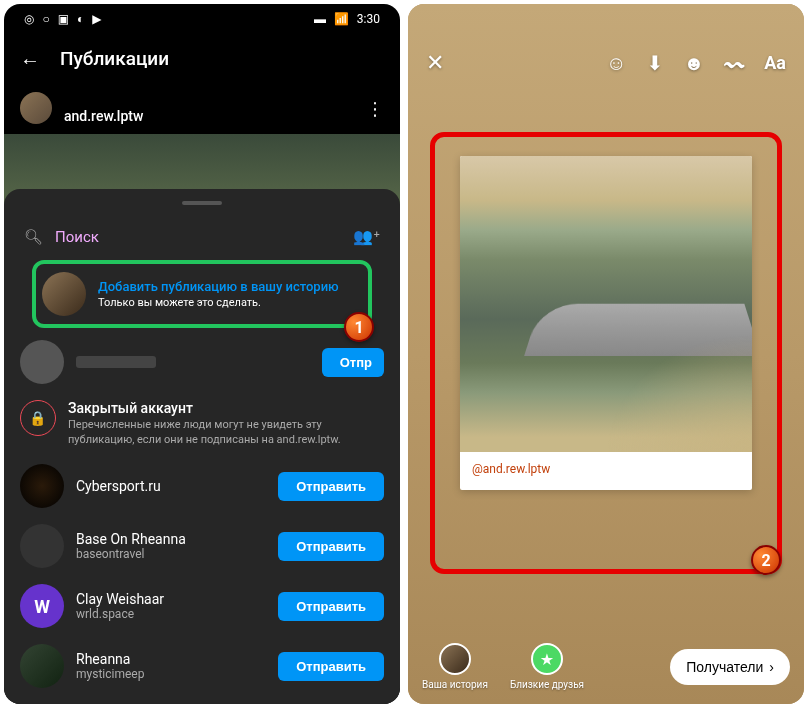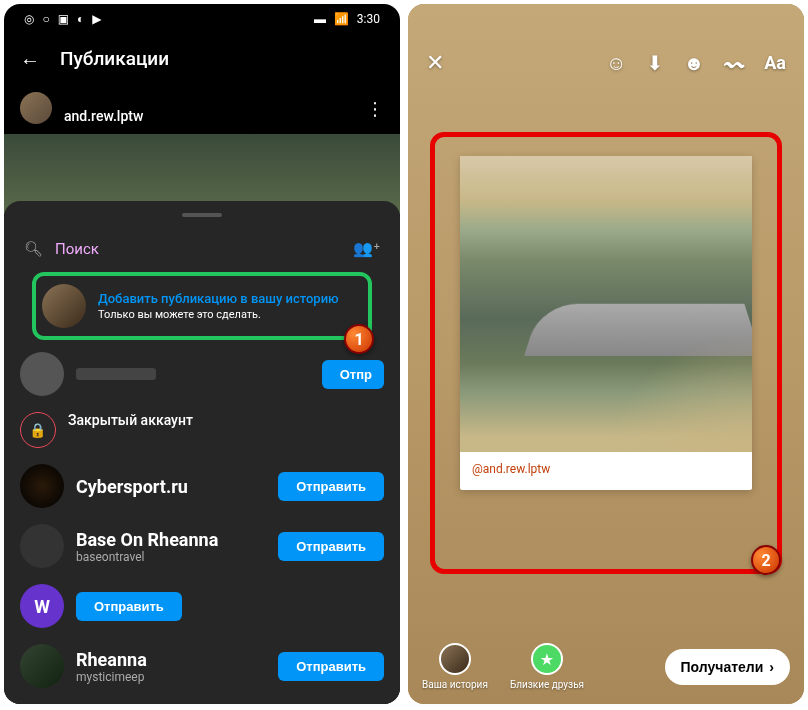--- a/index.html
+++ b/index.html
@@ -38,21 +38,21 @@
     .highlight-avatar { width: 44px; height: 44px; border-radius: 50%; background: linear-gradient(135deg, #8b7355, #3a2a1a); flex-shrink: 0; }
     .highlight-text { flex: 1; }
     .highlight-title { color: #0095f6; font-size: 13px; font-weight: 500; }
     .highlight-sub { color: #fff; font-size: 11px; margin-top: 2px; }
     .badge { position: absolute; width: 30px; height: 30px; border-radius: 50%; background: radial-gradient(circle at 30% 30%, #ff8833, #cc3300); border: 2px solid #880000; color: #fff; display: flex; align-items: center; justify-content: center; font-size: 16px; font-weight: bold; box-shadow: 0 2px 4px rgba(0,0,0,.4); }
     .badge-1 { right: -6px; bottom: -18px; }
     
     .contact-row { display: flex; align-items: center; padding: 8px 4px; gap: 12px; }
     .contact-avatar { width: 44px; height: 44px; border-radius: 50%; flex-shrink: 0; }
     .contact-text { flex: 1; }
-    .contact-name { color: #fff; font-size: 18px; font-weight: 700; }
+    .contact-name { color: #fff; font-size: 14px; font-weight: 400; }
     .contact-sub { color: #aaa; font-size: 12px; }
     .send-btn { background: #0095f6; color: #fff; font-size: 13px; font-weight: 600; padding: 7px 18px; border-radius: 6px; border: none; cursor: pointer; }
     .send-btn-cut { padding-right: 12px; }
     
     .locked-row { padding: 8px 4px; display: flex; gap: 12px; }
     .lock-icon { width: 36px; height: 36px; border-radius: 50%; border: 1px solid #ed4956; display: flex; align-items: center; justify-content: center; color: #ed4956; font-size: 14px; flex-shrink: 0; }
     .locked-text { flex: 1; }
     .locked-title { color: #fff; font-size: 14px; font-weight: 500; }
     .locked-desc { color: #aaa; font-size: 11px; margin-top: 2px; line-height: 1.35; }
     
@@ -78,21 +78,21 @@
     .road { position: absolute; top: 48%; left: 25%; right: 0; height: 60px; background: linear-gradient(180deg, #aaa, #888); transform: perspective(200px) rotateX(30deg); border-radius: 40px 0 0 0; }
     .plants { position: absolute; bottom: 0; right: 0; width: 50%; height: 40%; background: radial-gradient(ellipse at bottom right, rgba(200,180,130,.8), transparent 70%); }
     .post-caption { padding: 10px 12px 14px; color: #c2410c; font-size: 12px; }
     
     .story-footer { position: absolute; bottom: 14px; left: 0; right: 0; display: flex; align-items: center; padding: 0 14px; gap: 22px; }
     .footer-item { display: flex; flex-direction: column; align-items: center; gap: 4px; }
     .footer-circle { width: 32px; height: 32px; border-radius: 50%; border: 2px solid #fff; }
     .fc-story { background: linear-gradient(135deg, #8b7355, #3a2a1a); }
     .fc-friends { background: #4cd964; display: flex; align-items: center; justify-content: center; color: #fff; font-size: 16px; }
     .footer-label { color: #fff; font-size: 10px; text-shadow: 0 1px 2px rgba(0,0,0,.4); }
-    .recipients-btn { margin-left: auto; background: #fff; color: #000; padding: 10px 16px; border-radius: 22px; font-size: 14px; font-weight: 700; display: flex; align-items: center; gap: 6px; cursor:pointer; border:none; }
+    .recipients-btn { margin-left: auto; background: #fff; color: #000; padding: 10px 16px; border-radius: 22px; font-size: 14px; font-weight: 400; display: flex; align-items: center; gap: 6px; cursor:pointer; border:none; }
   </style>
 </head>
 <body>
 
 <div class="phone phone-left">
   <div class="status-bar">
     <div class="status-icons">
       <span>◎</span>
       <span>○</span>
       <span>▣</span>
@@ -145,20 +145,21 @@
       <div class="contact-text">
         <div class="contact-name" style="background:#444;width:80px;height:12px;border-radius:3px;"></div>
       </div>
       <button class="send-btn send-btn-cut">Отпр</button>
     </div>
 
     <div class="locked-row">
       <div class="lock-icon">🔒</div>
       <div class="locked-text">
         <div class="locked-title">Закрытый аккаунт</div>
+        <div class="locked-desc">Перечисленные ниже люди могут не увидеть эту публикацию, если они не подписаны на and.rew.lptw.</div>
       </div>
     </div>
 
     <div class="contact-row">
       <div class="contact-avatar av-cyber"></div>
       <div class="contact-text">
         <div class="contact-name">Cybersport.ru</div>
       </div>
       <button class="send-btn">Отправить</button>
     </div>
@@ -167,20 +168,24 @@
       <div class="contact-avatar av-travel"></div>
       <div class="contact-text">
         <div class="contact-name">Base On Rheanna</div>
         <div class="contact-sub">baseontravel</div>
       </div>
       <button class="send-btn">Отправить</button>
     </div>
 
     <div class="contact-row">
       <div class="contact-avatar av-clay">W</div>
+      <div class="contact-text">
+        <div class="contact-name">Clay Weishaar</div>
+        <div class="contact-sub">wrld.space</div>
+      </div>
       <button class="send-btn">Отправить</button>
     </div>
 
     <div class="contact-row">
       <div class="contact-avatar av-rhe"></div>
       <div class="contact-text">
         <div class="contact-name">Rheanna</div>
         <div class="contact-sub">mysticimeep</div>
       </div>
       <button class="send-btn">Отправить</button>

